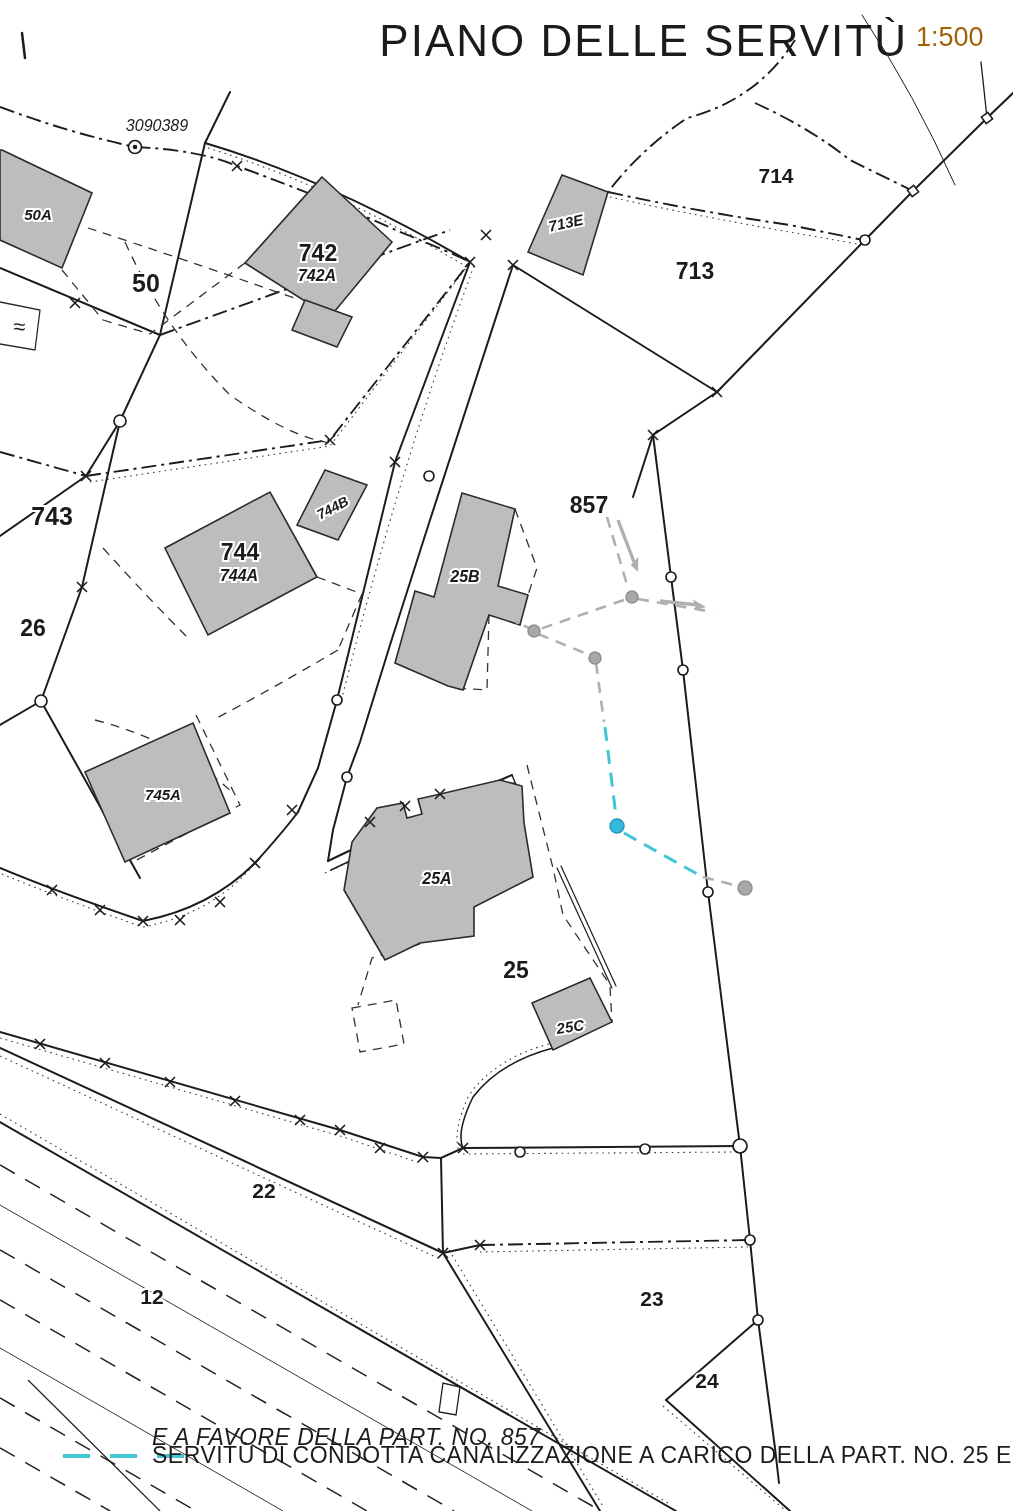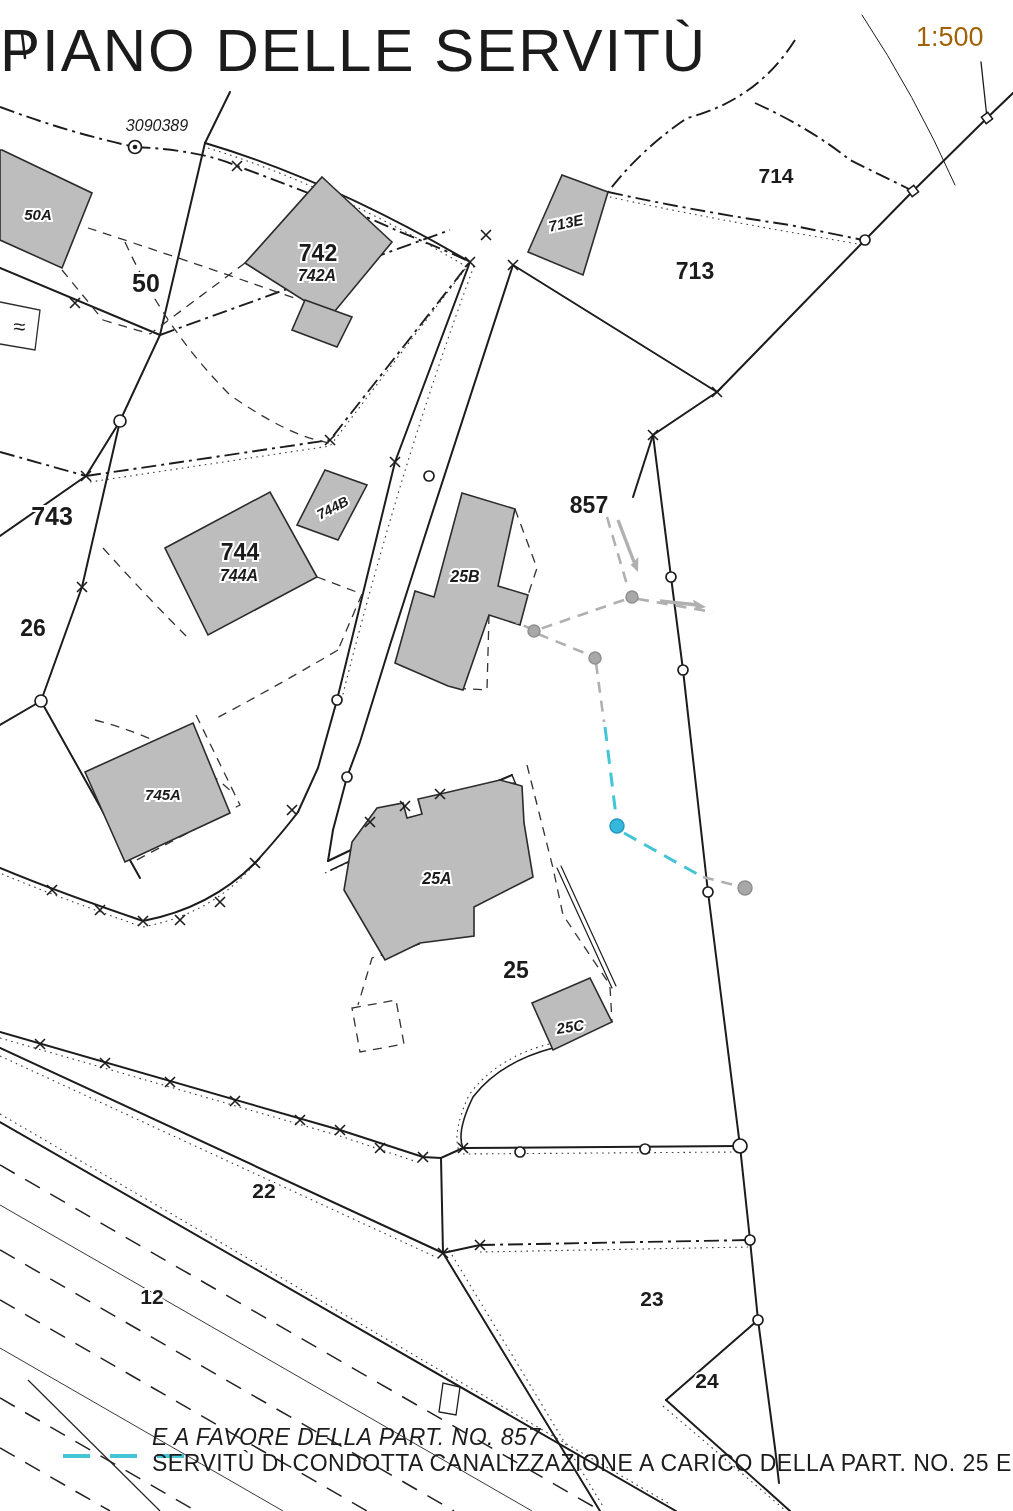--- a/index.html
+++ b/index.html
@@ -1,21 +1,21 @@
 <!DOCTYPE html>
 <html><head>
 <meta charset="utf-8">
 <style>
   html,body{margin:0;padding:0;background:#fff;}
   body{width:1013px;height:1511px;position:relative;font-family:"Liberation Sans",sans-serif;overflow:hidden;}
-  #map-title{position:absolute;left:0;top:16px;width:900px;text-align:left;font-size:60px;
+  #map-title{position:absolute;left:8px;top:16px;width:900px;text-align:right;font-size:44px;
     letter-spacing:2px;color:#1b1b1b;white-space:nowrap;}
   #scale-label{position:absolute;left:916px;top:22px;font-size:27px;color:#a16207;}
   .legend-text{position:absolute;left:152px;color:#1c1c1c;font-size:23px;white-space:nowrap;letter-spacing:.5px;}
-  #legend-line1{top:1442px;margin-top:8px;}
+  #legend-line1{top:1442px;}
   #legend-line2{top:1424px;font-style:italic;}
   svg{position:absolute;left:0;top:0;}
   svg text{font-family:"Liberation Sans",sans-serif;fill:#1b1b1b;paint-order:stroke;stroke:#fff;stroke-width:4px;}
   text.parcel{font-weight:bold;}
   text.bldg{font-weight:bold;font-style:italic;}
   text.survey{font-style:italic;}
 </style>
 </head>
 <body>
 

